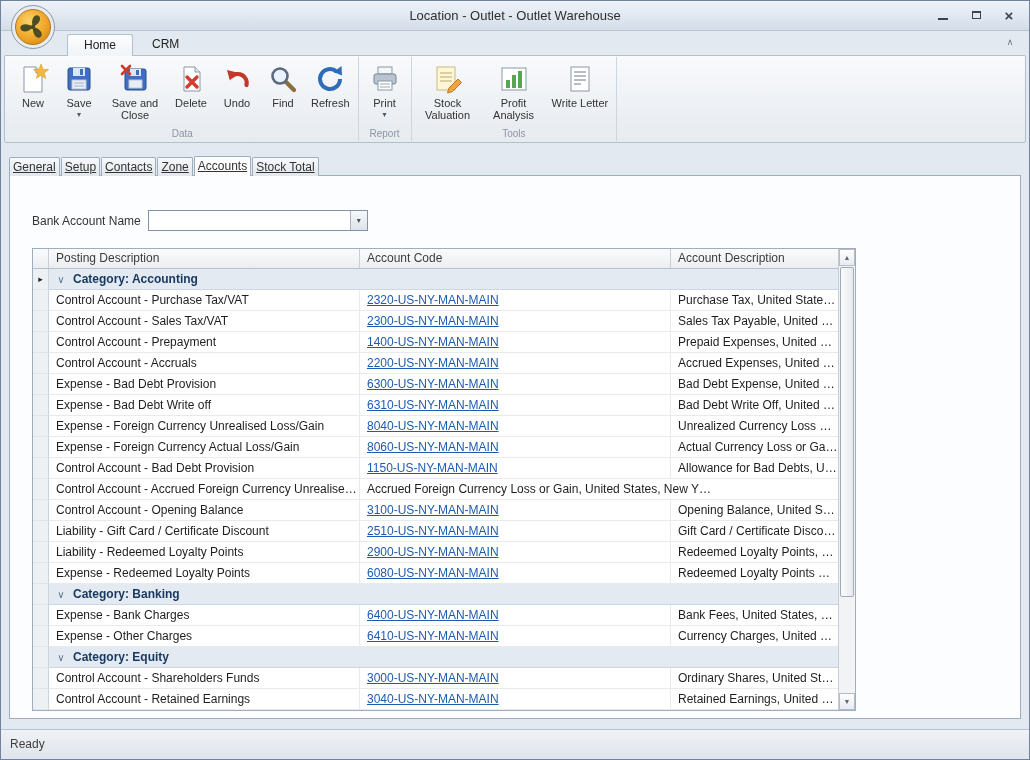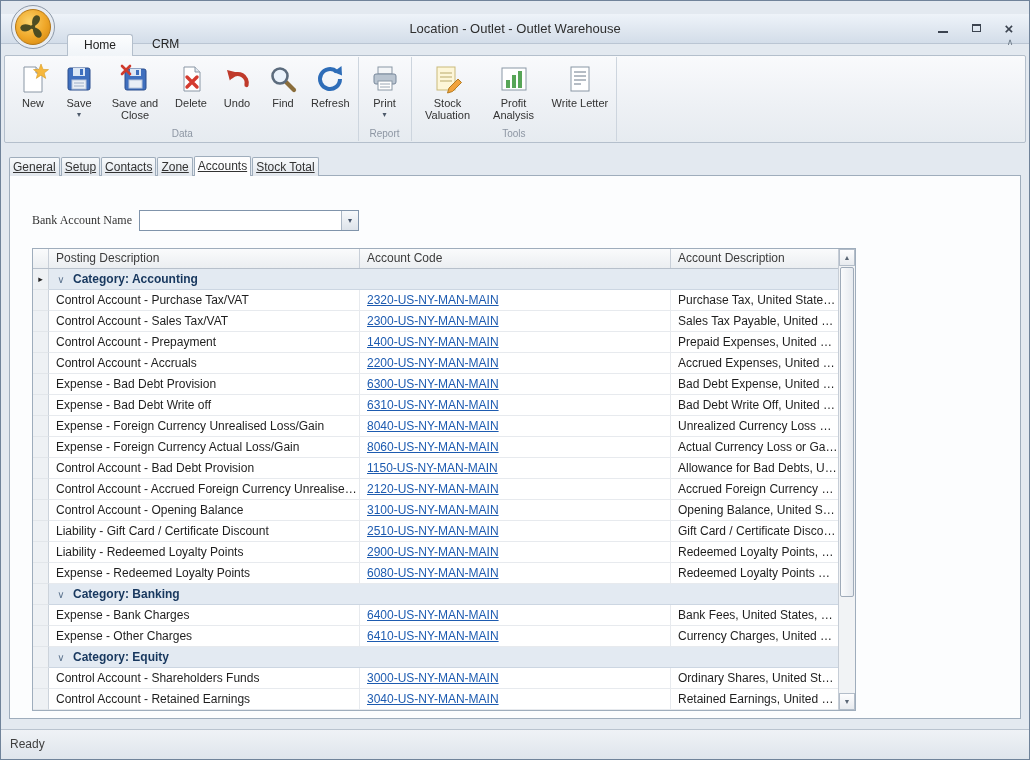--- a/index.html
+++ b/index.html
@@ -3,21 +3,21 @@
 <meta charset="utf-8">
 <style>
   * { margin:0; padding:0; box-sizing:border-box; }
   html,body { width:1030px; height:760px; }
   body { font-family:"Liberation Sans","DejaVu Sans",sans-serif; background:#aab4c0; }
 
   .window { position:relative; width:1030px; height:760px; background:#e3e9f0;
             border:1px solid #70839a; overflow:hidden; }
 
   
-  .titlebar { position:absolute; left:0; top:13px; right:0; height:30px;
+  .titlebar { position:absolute; left:0; top:0; right:0; height:30px;
               background:linear-gradient(#eef3f9,#d3dde9); border-bottom:1px solid #bac5d3; }
   .title { position:absolute; left:0; right:0; top:0; height:30px; line-height:30px;
            text-align:center; font-size:13px; color:#2e2e2e; }
   .win-controls { position:absolute; right:8px; top:5px; display:flex; gap:9px; z-index:8; }
   .wbtn { width:24px; height:18px; display:flex; align-items:center; justify-content:center;
           color:#3c4450; }
   .min-glyph { width:10px; height:2px; background:#3c4450; margin-top:8px; }
   .box-glyph { width:9px; height:8px; border:1px solid #3c4450; border-top-width:2px; }
   .close-glyph { font-size:15px; font-weight:bold; line-height:15px; }
 
@@ -55,21 +55,21 @@
           background:linear-gradient(#f7f9fb,#e2e7ed); border:1px solid #9fadbc;
           border-bottom:none; border-radius:2px 2px 0 0; margin-top:1px; }
   .ptab span { text-decoration:underline; }
   .ptab.active { background:#fdfdfe; margin-top:0; height:20px; position:relative; z-index:4; }
 
   
   .panel { position:absolute; left:8px; right:8px; top:174px; height:544px;
            background:#fcfdfe; border:1px solid #9fadbc; }
 
   .form-row { position:absolute; left:22px; top:34px; display:flex; align-items:center;
-              font-size:12px; color:#333;font-family:Liberation Serif, serif; }
+              font-size:12px; color:#333; }
   .form-label { margin-right:7px; }
   .combo { width:220px; height:21px; background:#fff; border:1px solid #8094ab; display:flex; }
   .combo-value { flex:1; font-size:12px; line-height:19px; padding-left:4px; color:#222; }
   .combo-btn { width:17px; background:linear-gradient(#f7f9fb,#dde3ea);
                border-left:1px solid #aab6c4; display:flex; align-items:center;
                justify-content:center; font-size:8px; color:#44536a; }
 
   
   .grid { position:absolute; left:22px; top:72px; width:824px; height:463px;
           border:1px solid #9fadbc; background:#fff; }
@@ -382,21 +382,20 @@
             </div>
             <div class="grow">
               <div class="c-sel"></div>
               <div class="c-post">Control Account - Bad Debt Provision</div>
               <div class="c-code"><span class="link">1150-US-NY-MAN-MAIN</span></div>
               <div class="c-desc">Allowance for Bad Debts, United States, New York, New York, …</div>
             </div>
             <div class="grow">
               <div class="c-sel"></div>
               <div class="c-post">Control Account - Accrued Foreign Currency Unrealised …</div>
-              <div class="c-code"><span class="link">2120-US-NY-MAN-MAIN</span></div>
               <div class="c-desc">Accrued Foreign Currency Loss or Gain, United States, New Y…</div>
             </div>
             <div class="grow">
               <div class="c-sel"></div>
               <div class="c-post">Control Account - Opening Balance</div>
               <div class="c-code"><span class="link">3100-US-NY-MAN-MAIN</span></div>
               <div class="c-desc">Opening Balance, United States, New York, New York, Manhat…</div>
             </div>
             <div class="grow">
               <div class="c-sel"></div>

